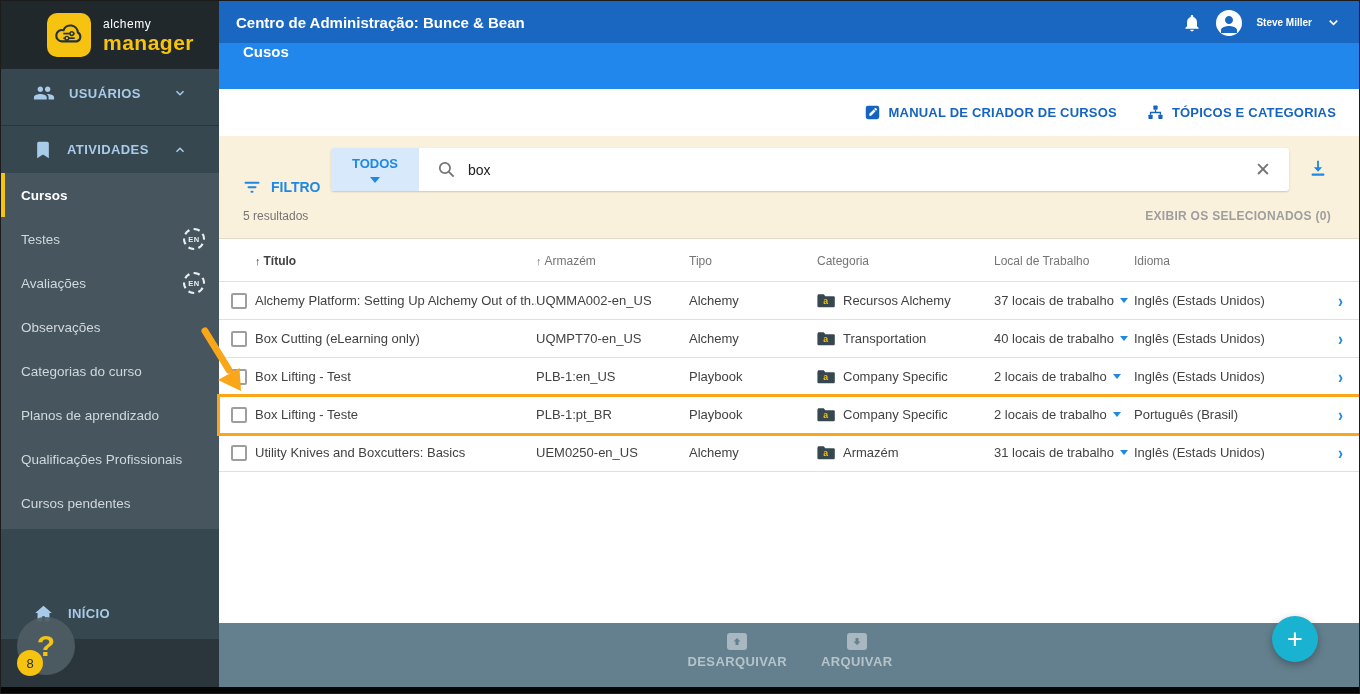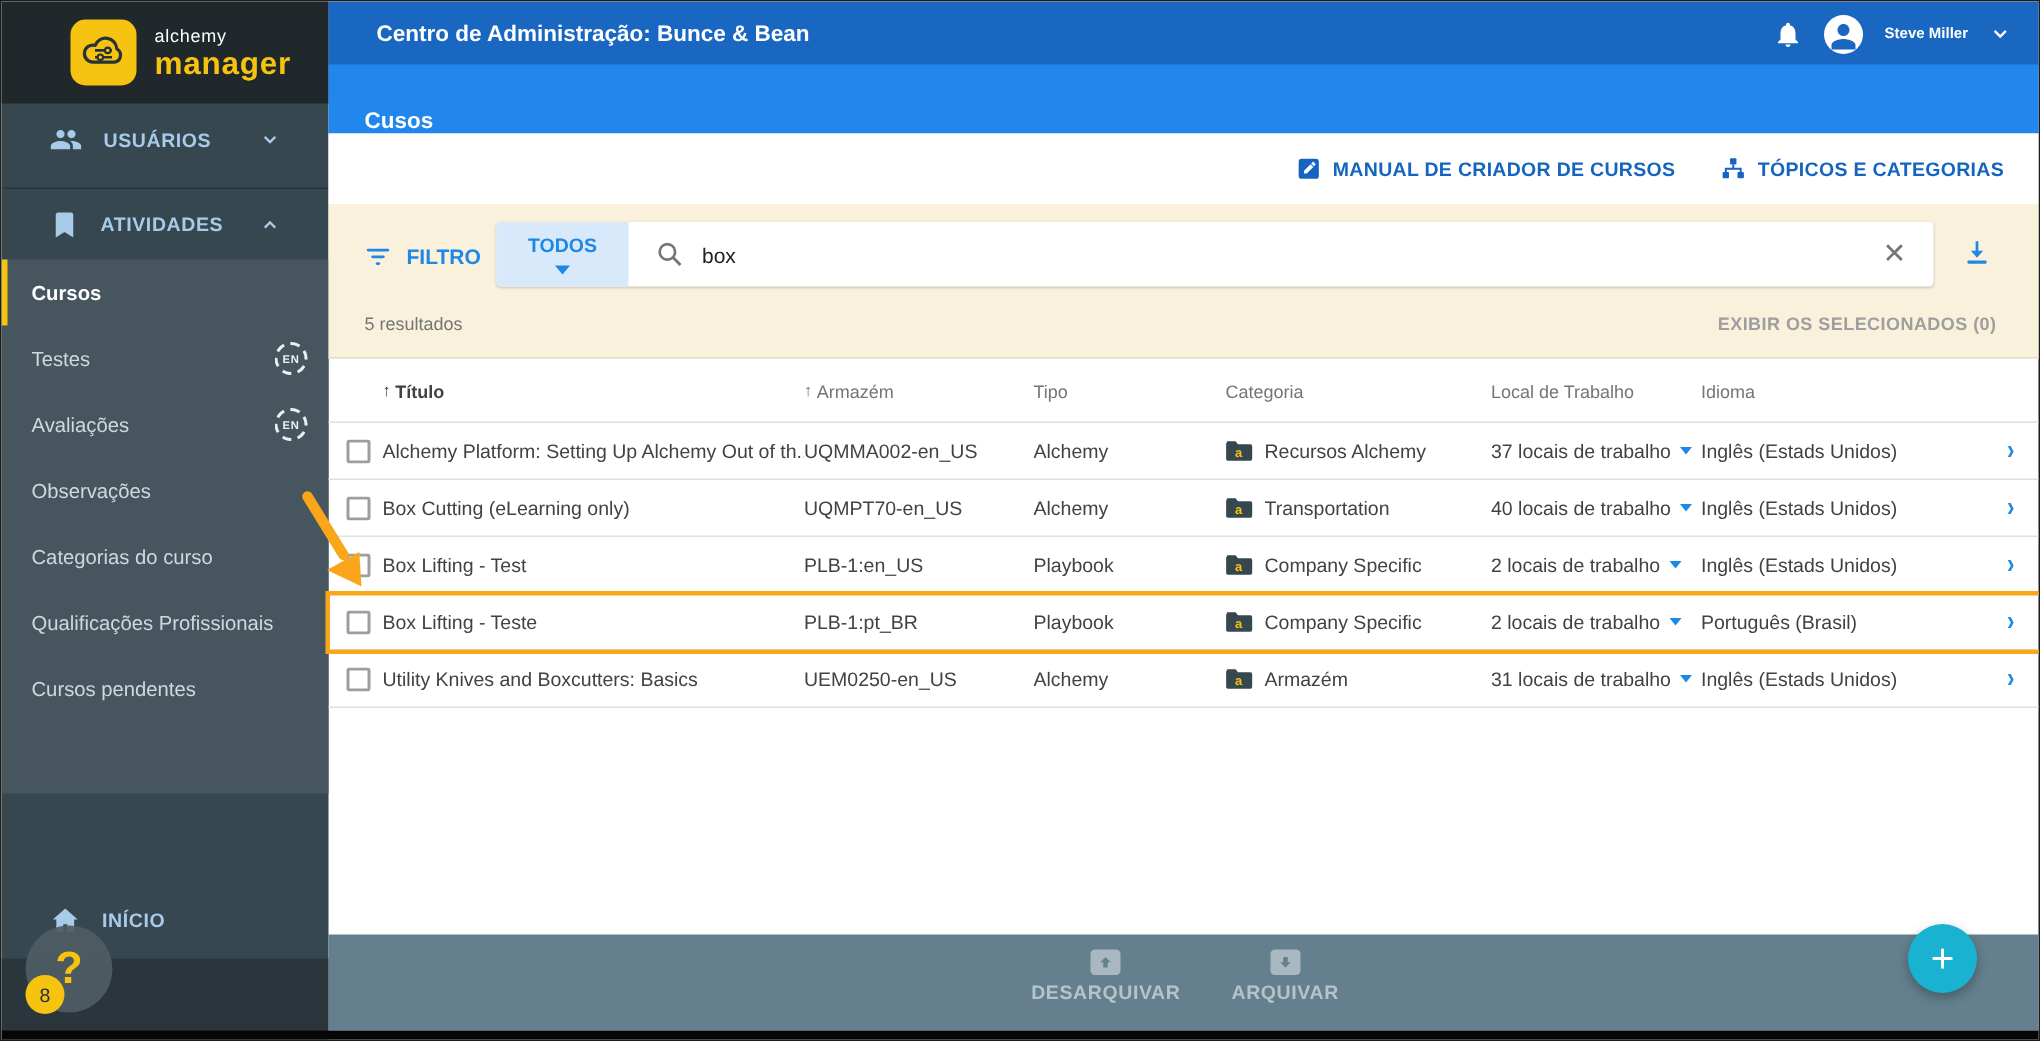--- a/index.html
+++ b/index.html
@@ -22,35 +22,35 @@
   .side-item { position:relative; height:44px; display:flex; align-items:center; padding-left:20px; color:#CFD8DC; font-size:13.5px; }
   .side-item.active { color:#fff; font-weight:bold; }
   .side-item.active::before { content:""; position:absolute; left:0; top:0; width:4px; height:44px; background:#F6C310; }
   .en-badge { position:absolute; right:14px; width:22px; height:22px; border:2px dashed #ECEFF1; border-radius:50%; color:#ECEFF1; font-size:7.5px; font-weight:bold; display:flex; align-items:center; justify-content:center; letter-spacing:.5px; }
 
   .side-bottom-dark { position:absolute; left:0; top:638px; width:218px; height:48px; background:#2A363C; }
   .help-circle { position:absolute; left:16px; top:616px; width:58px; height:58px; border-radius:50%; background:rgba(78,93,100,.92); display:flex; align-items:center; justify-content:center; color:#F6C310; font-size:30px; font-weight:bold; }
   .help-badge { position:absolute; left:16px; top:649px; width:26px; height:26px; border-radius:50%; background:#F6C310; color:#263238; font-size:13px; display:flex; align-items:center; justify-content:center; }
 
   
-  .topbar { position:absolute; left:218px; top:0; width:1142px; height:43px; background:#1A67C2; display:flex; align-items:center; padding:0 20px 0 32px; }
+  .topbar { position:absolute; left:218px; top:0; width:1142px; height:43px; background:#1A67C2; display:flex; align-items:center; padding:0 20px 0 17px; }
   .topbar .title { color:#fff; font-size:15px; font-weight:bold; flex:1; }
   .top-right { display:flex; align-items:center; gap:14px; }
   .avatar { width:26px; height:26px; background:#fff; border-radius:50%; overflow:hidden; display:flex; align-items:flex-end; justify-content:center; }
   .user-name { color:#fff; font-size:10px; font-weight:bold; }
-  .subbar { position:absolute; left:218px; top:42px; width:1142px; height:46px; background:#2187EC; display:flex; align-items:flex-end; padding-left:24px; }
+  .subbar { position:absolute; left:218px; top:42px; width:1142px; height:46px; background:#2187EC; display:flex; align-items:flex-start; padding-left:24px; }
   .subbar .title { color:#fff; font-size:15px; font-weight:bold; }
 
   
   .links-strip { position:absolute; left:218px; top:88px; width:1142px; height:47px; background:#fff; display:flex; align-items:center; justify-content:flex-end; gap:30px; padding-right:25px; }
   .top-link { display:flex; align-items:center; gap:8px; color:#1565C0; font-size:13px; font-weight:bold; letter-spacing:.2px; cursor:pointer; }
 
   
   .filter-panel { position:absolute; left:218px; top:135px; width:1142px; height:103px; background:#FAF1DD; border-bottom:1px solid #E3DCCB; }
-  .filtro { position:absolute; left:24px; top:14px; height:42px; display:flex; align-items:center; gap:10px; color:#1E88E5; font-size:14px; font-weight:bold; cursor:pointer; }
+  .filtro { position:absolute; left:24px; top:30px; height:42px; display:flex; align-items:center; gap:10px; color:#1E88E5; font-size:14px; font-weight:bold; cursor:pointer; }
   .search-box { position:absolute; left:112px; top:12px; width:958px; height:43px; background:#fff; border-radius:3px; box-shadow:0 1px 2px rgba(0,0,0,.18); display:flex; align-items:center; }
   .scope-seg { width:88px; height:43px; background:#D8E9FB; border-radius:3px 0 0 3px; display:flex; align-items:center; justify-content:center; gap:6px; color:#1E88E5; font-size:13px; font-weight:bold; cursor:pointer;flex-direction:column; }
   .scope-seg .tri { width:0; height:0; border-left:5px solid transparent; border-right:5px solid transparent; border-top:6px solid #1E88E5; }
   .search-box .mag { margin-left:18px; }
   .query { flex:1; border:0; outline:0; font-size:14px; color:#212121; margin-left:12px; font-family:"Liberation Sans",sans-serif; background:transparent; }
   .clear-x { margin-right:18px; color:#757575; font-size:19px; cursor:pointer; line-height:1; }
   .dl-btn { position:absolute; left:1088px; top:22px; cursor:pointer; }
   .results-line { position:absolute; left:24px; top:73px; color:#757575; font-size:12px; }
   .show-selected { position:absolute; right:30px; top:73px; color:#9E9E9E; font-size:12px; font-weight:bold; letter-spacing:.3px; }
 
@@ -138,20 +138,23 @@
           <span>Avaliações</span>
           <span class="en-badge">EN</span>
         </div>
       <div class="side-item">
           <span>Observações</span>
         </div>
       <div class="side-item">
           <span>Categorias do curso</span>
         </div>
       <div class="side-item">
+          <span>Planos de aprendizado</span>
+        </div>
+      <div class="side-item">
           <span>Qualificações Profissionais</span>
         </div>
       <div class="side-item">
           <span>Cursos pendentes</span>
         </div>
     </div>
 
 
     <div class="side-head" style="top:588px;">
       <svg width="21" height="21" viewBox="0 0 24 24">

